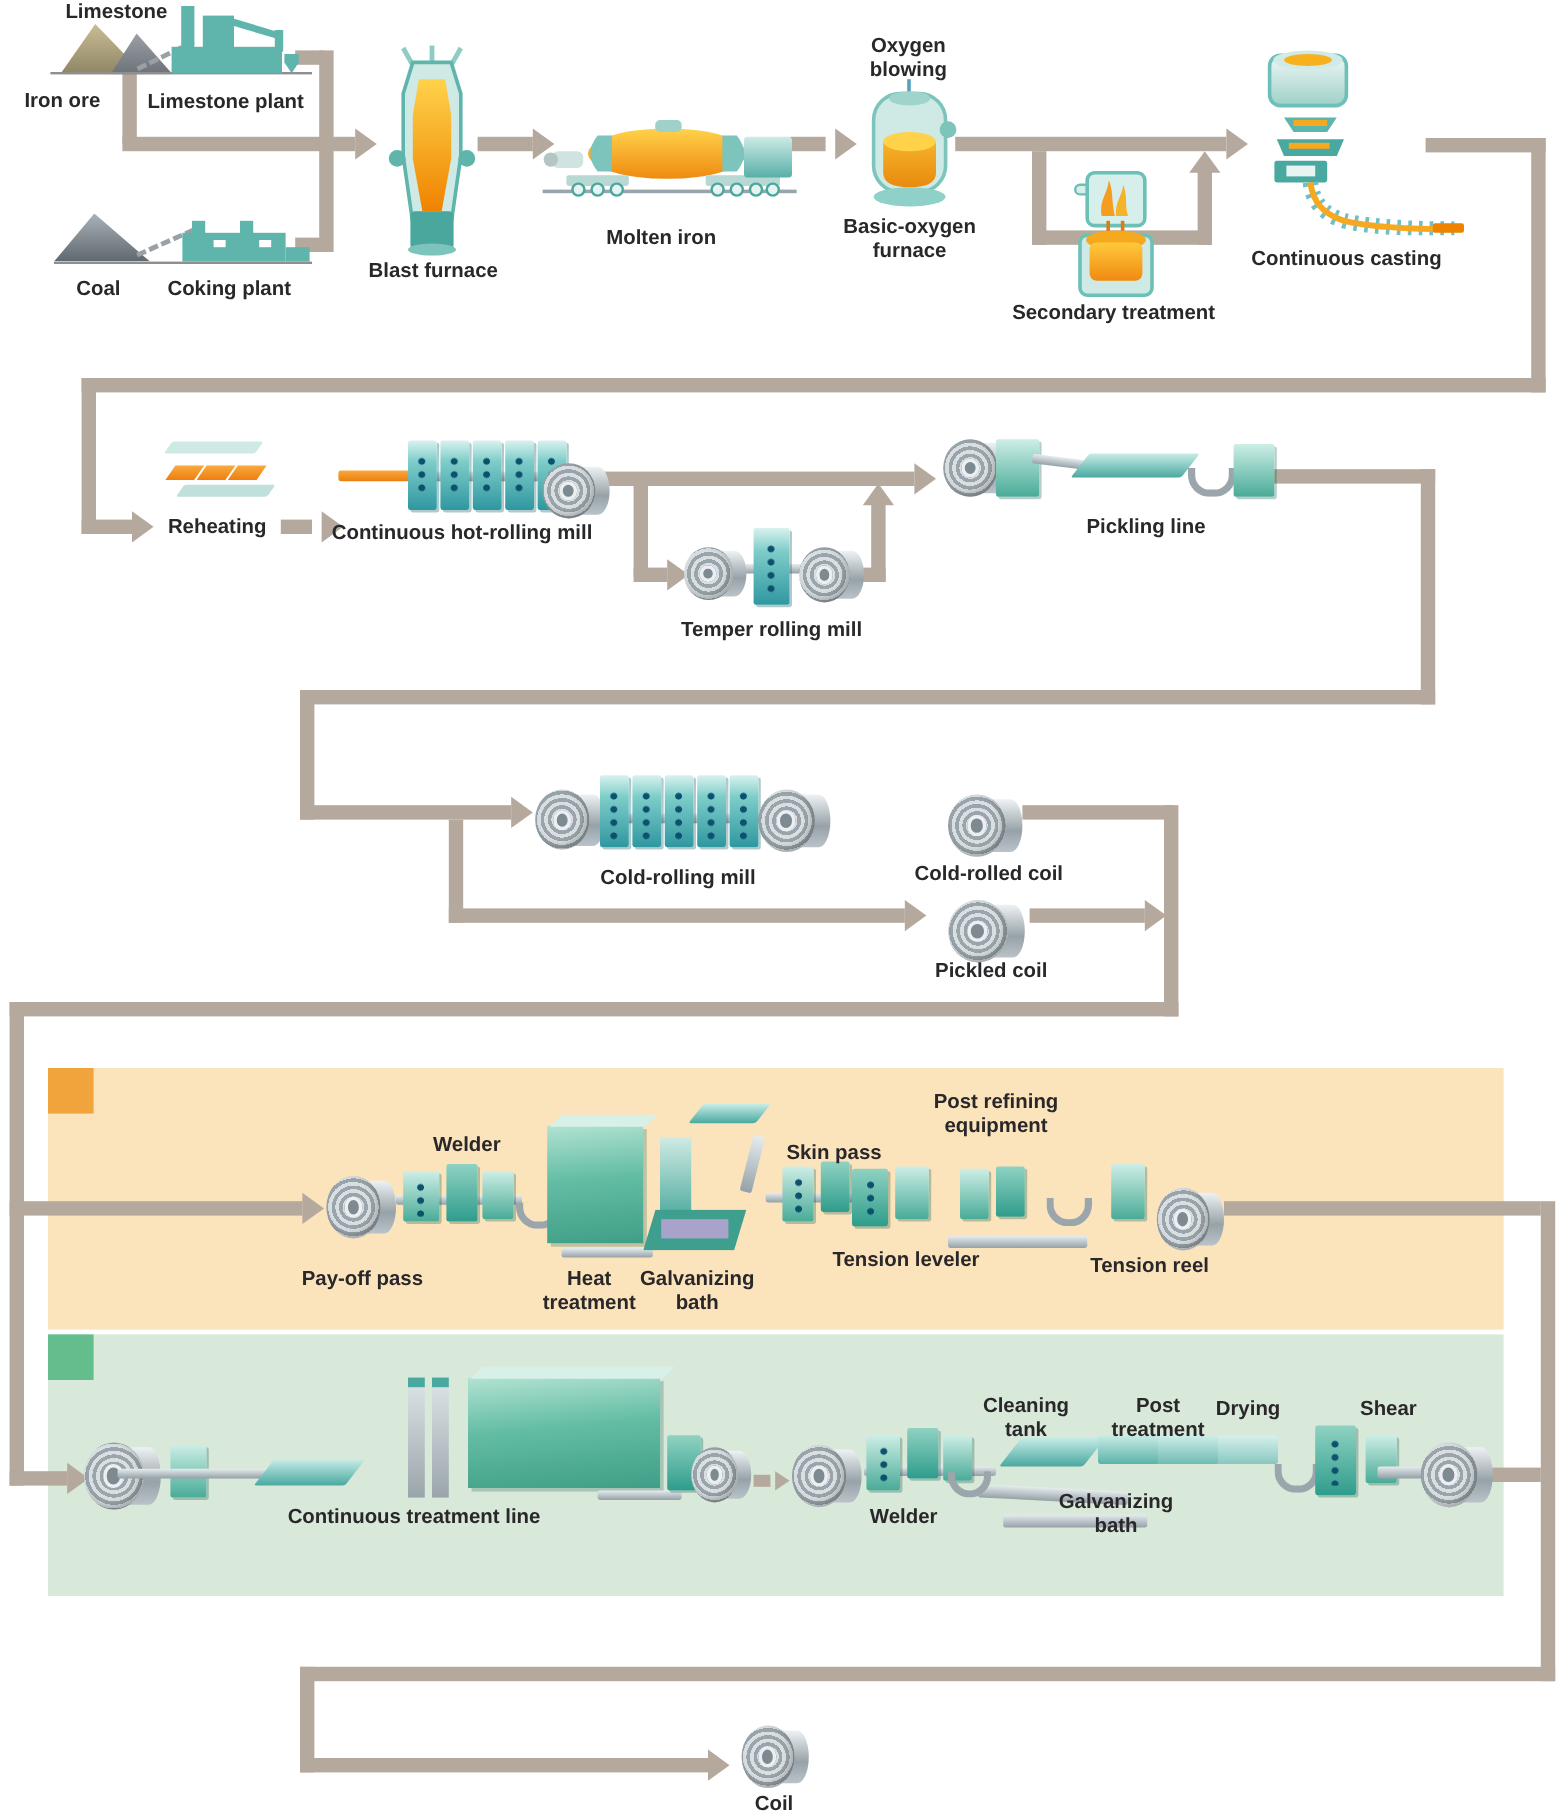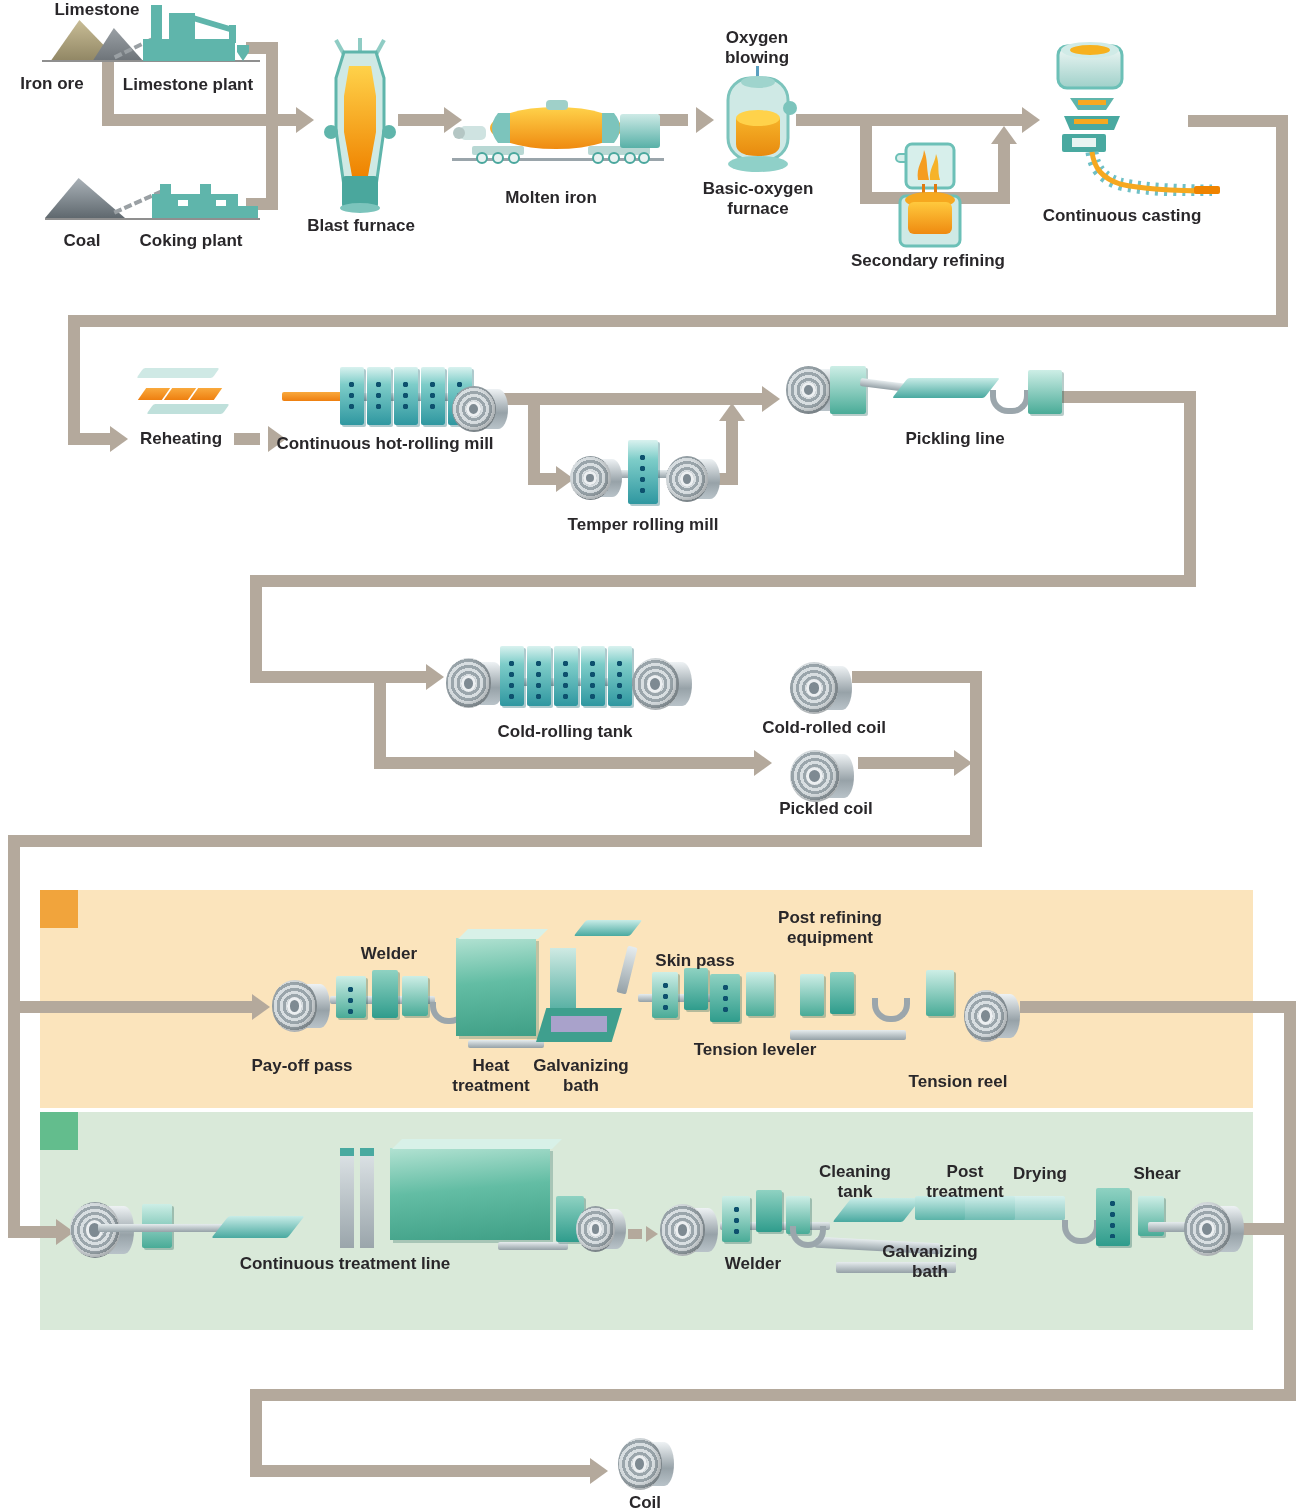--- a/index.html
+++ b/index.html
@@ -483,37 +483,37 @@
 
   <div class="lbl" style="left:97px;top:0px">Limestone</div>
   <div class="lbl" style="left:52px;top:74px">Iron ore</div>
   <div class="lbl" style="left:188px;top:75px">Limestone plant</div>
   <div class="lbl" style="left:82px;top:231px">Coal</div>
   <div class="lbl" style="left:191px;top:231px">Coking plant</div>
   <div class="lbl" style="left:361px;top:216px">Blast furnace</div>
   <div class="lbl" style="left:551px;top:188px">Molten iron</div>
   <div class="lbl wrap" style="left:757px;top:28px;width:82px">Oxygen blowing</div>
   <div class="lbl wrap" style="left:758px;top:179px;width:130px">Basic-oxygen furnace</div>
-  <div class="lbl" style="left:928px;top:251px">Secondary refining</div>
+  <div class="lbl" style="left:928px;top:251px">Secondary treatment</div>
   <div class="lbl" style="left:1122px;top:206px">Continuous casting</div>
   <div class="lbl" style="left:181px;top:429px">Reheating</div>
   <div class="lbl" style="left:385px;top:434px">Continuous hot-rolling mill</div>
   <div class="lbl" style="left:643px;top:515px">Temper rolling mill</div>
   <div class="lbl" style="left:955px;top:429px">Pickling line</div>
-  <div class="lbl" style="left:565px;top:722px">Cold-rolling tank</div>
+  <div class="lbl" style="left:565px;top:722px">Cold-rolling mill</div>
   <div class="lbl" style="left:824px;top:718px">Cold-rolled coil</div>
   <div class="lbl" style="left:826px;top:799px">Pickled coil</div>
   <div class="lbl" style="left:389px;top:944px">Welder</div>
   <div class="lbl" style="left:302px;top:1056px">Pay-off pass</div>
   <div class="lbl wrap" style="left:491px;top:1056px;width:92px">Heat treatment</div>
   <div class="lbl wrap" style="left:581px;top:1056px;width:104px">Galvanizing bath</div>
   <div class="lbl" style="left:695px;top:951px">Skin pass</div>
   <div class="lbl" style="left:755px;top:1040px">Tension leveler</div>
   <div class="lbl wrap" style="left:830px;top:908px;width:104px">Post refining equipment</div>
-  <div class="lbl" style="left:958px;top:1072px">Tension reel</div>
+  <div class="lbl" style="left:958px;top:1045px">Tension reel</div>
   <div class="lbl" style="left:345px;top:1254px">Continuous treatment line</div>
   <div class="lbl" style="left:753px;top:1254px">Welder</div>
   <div class="lbl wrap" style="left:855px;top:1162px;width:82px">Cleaning tank</div>
   <div class="lbl wrap" style="left:965px;top:1162px;width:96px">Post treatment</div>
   <div class="lbl" style="left:1040px;top:1164px">Drying</div>
   <div class="lbl wrap" style="left:930px;top:1242px;width:104px">Galvanizing bath</div>
   <div class="lbl" style="left:1157px;top:1164px">Shear</div>
   <div class="lbl" style="left:645px;top:1493px">Coil</div>
 
 </div>

